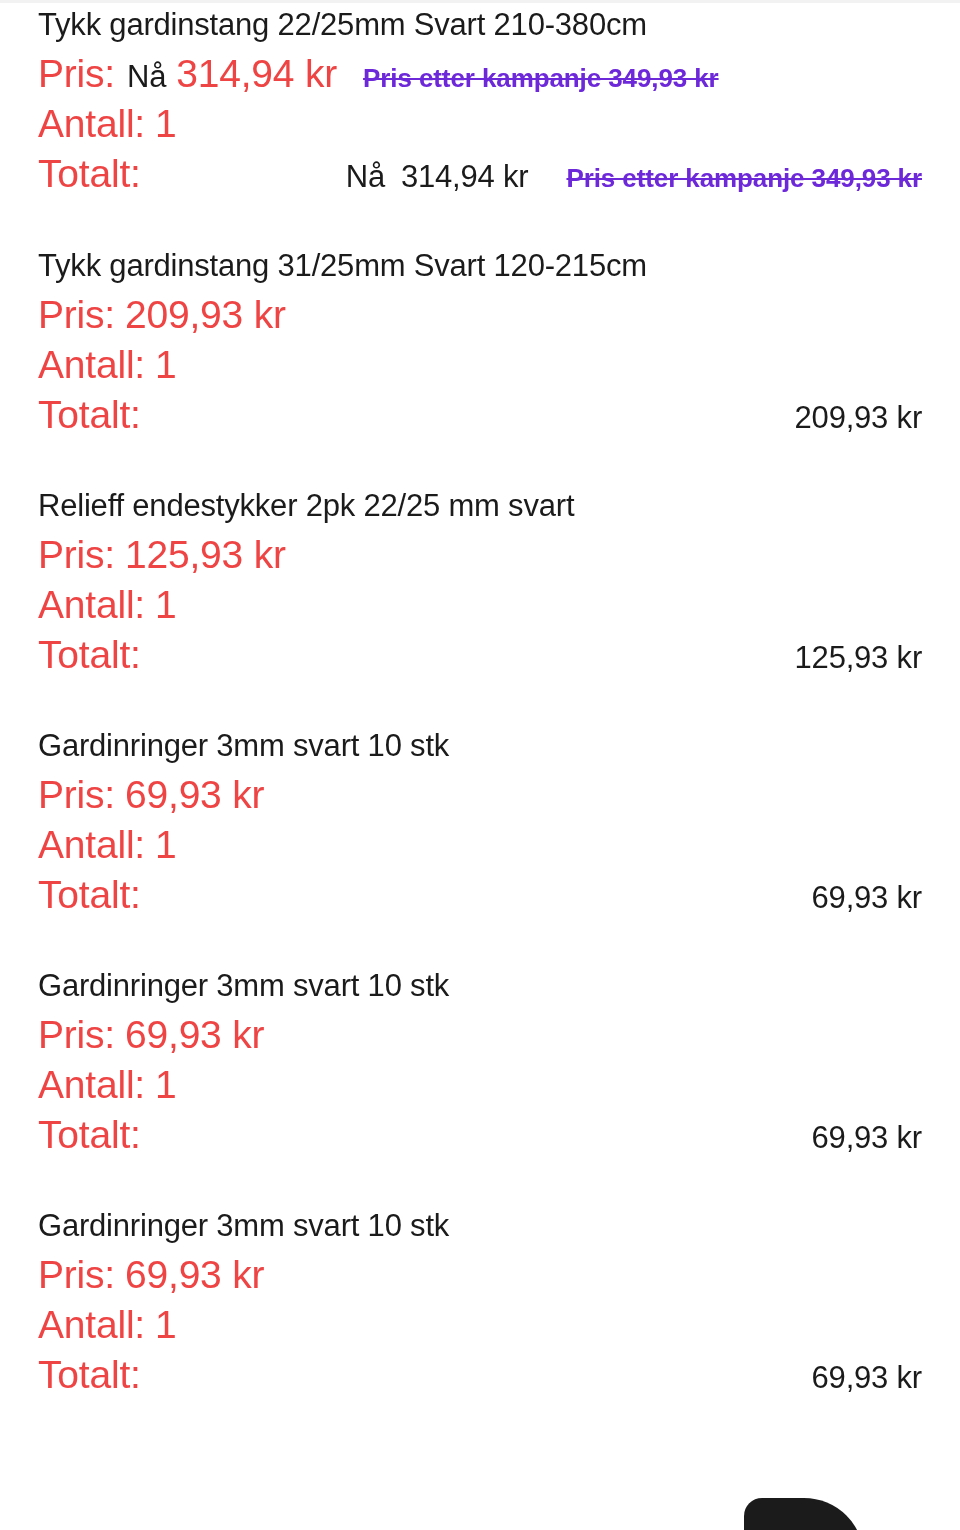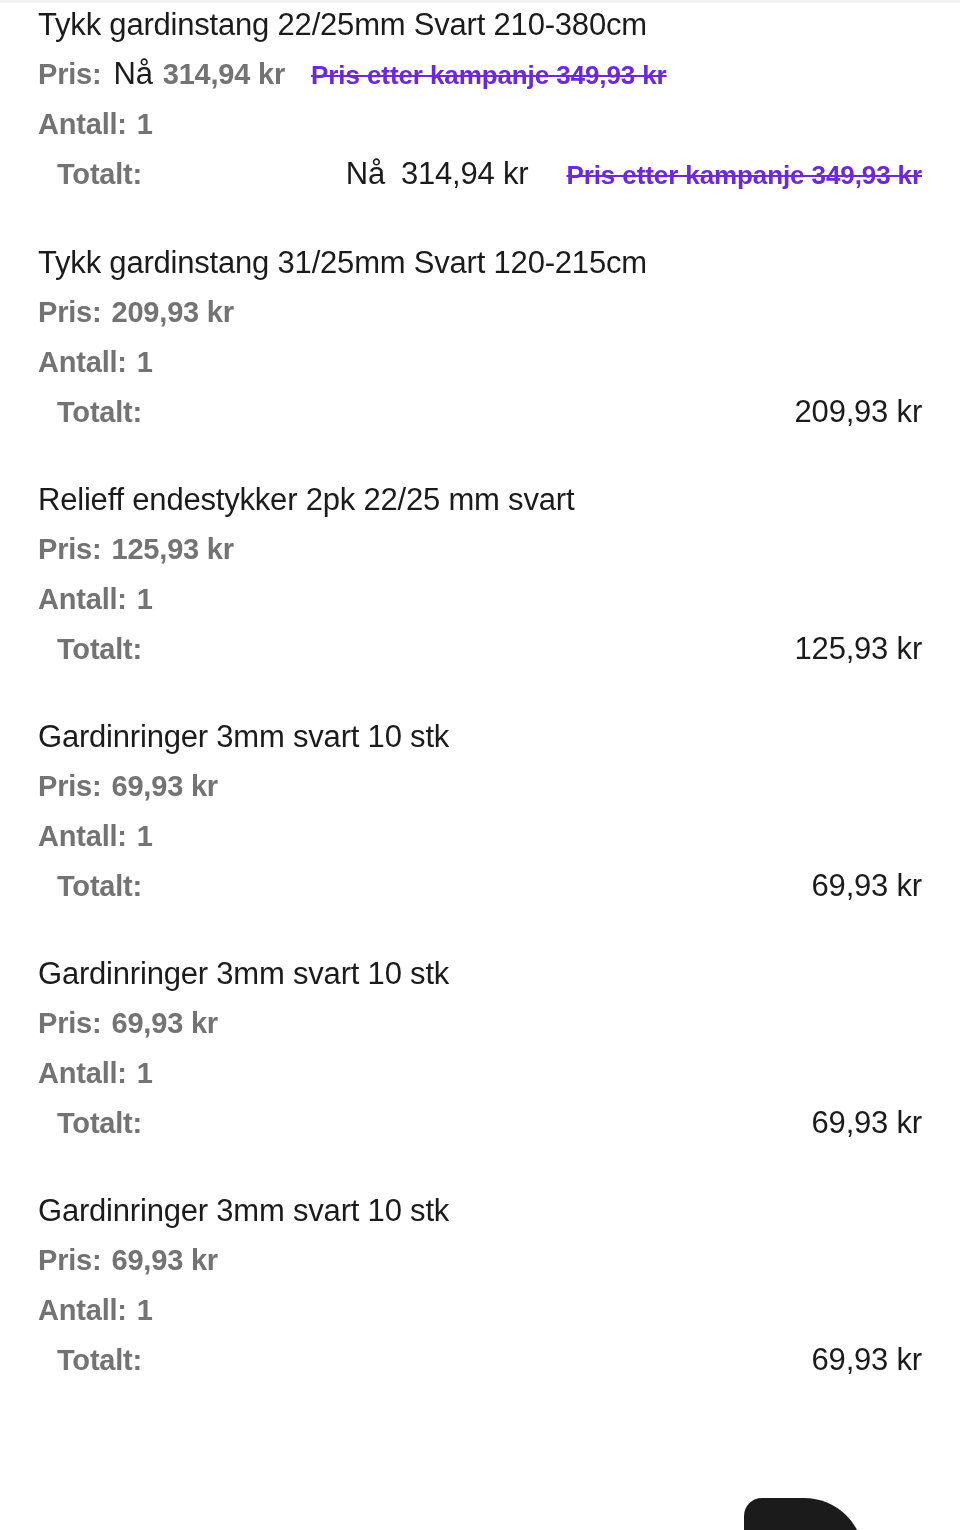--- a/index.html
+++ b/index.html
@@ -42,35 +42,34 @@
     white-space: nowrap;
   }
   .title {
     font-size: 31px;
     line-height: 49px;
     font-weight: 400;
     letter-spacing: -0.2px;
     color: #1b1b1b;
   }
   .price, .qty, .total-label {
-    font-size: 29px;
+    font-size: 39px;
     line-height: 50px;
-    font-weight: 700;
-    letter-spacing: -0.2px;
-    color: #737373;
+    font-weight: 400;
+    letter-spacing: -0.2px;
+    color: #ef4444;
   }
   .row-total {
     display: flex;
     align-items: baseline;
     justify-content: flex-start;
     line-height: 50px;
   }
   .total-label {
     min-width: 0;
-    margin-left: 19px;
   }
   .total-values {
     margin-left: auto;
     display: flex;
     align-items: baseline;
     gap: 34px;
     white-space: nowrap;
   }
   .total-amount {
     font-size: 31px;

